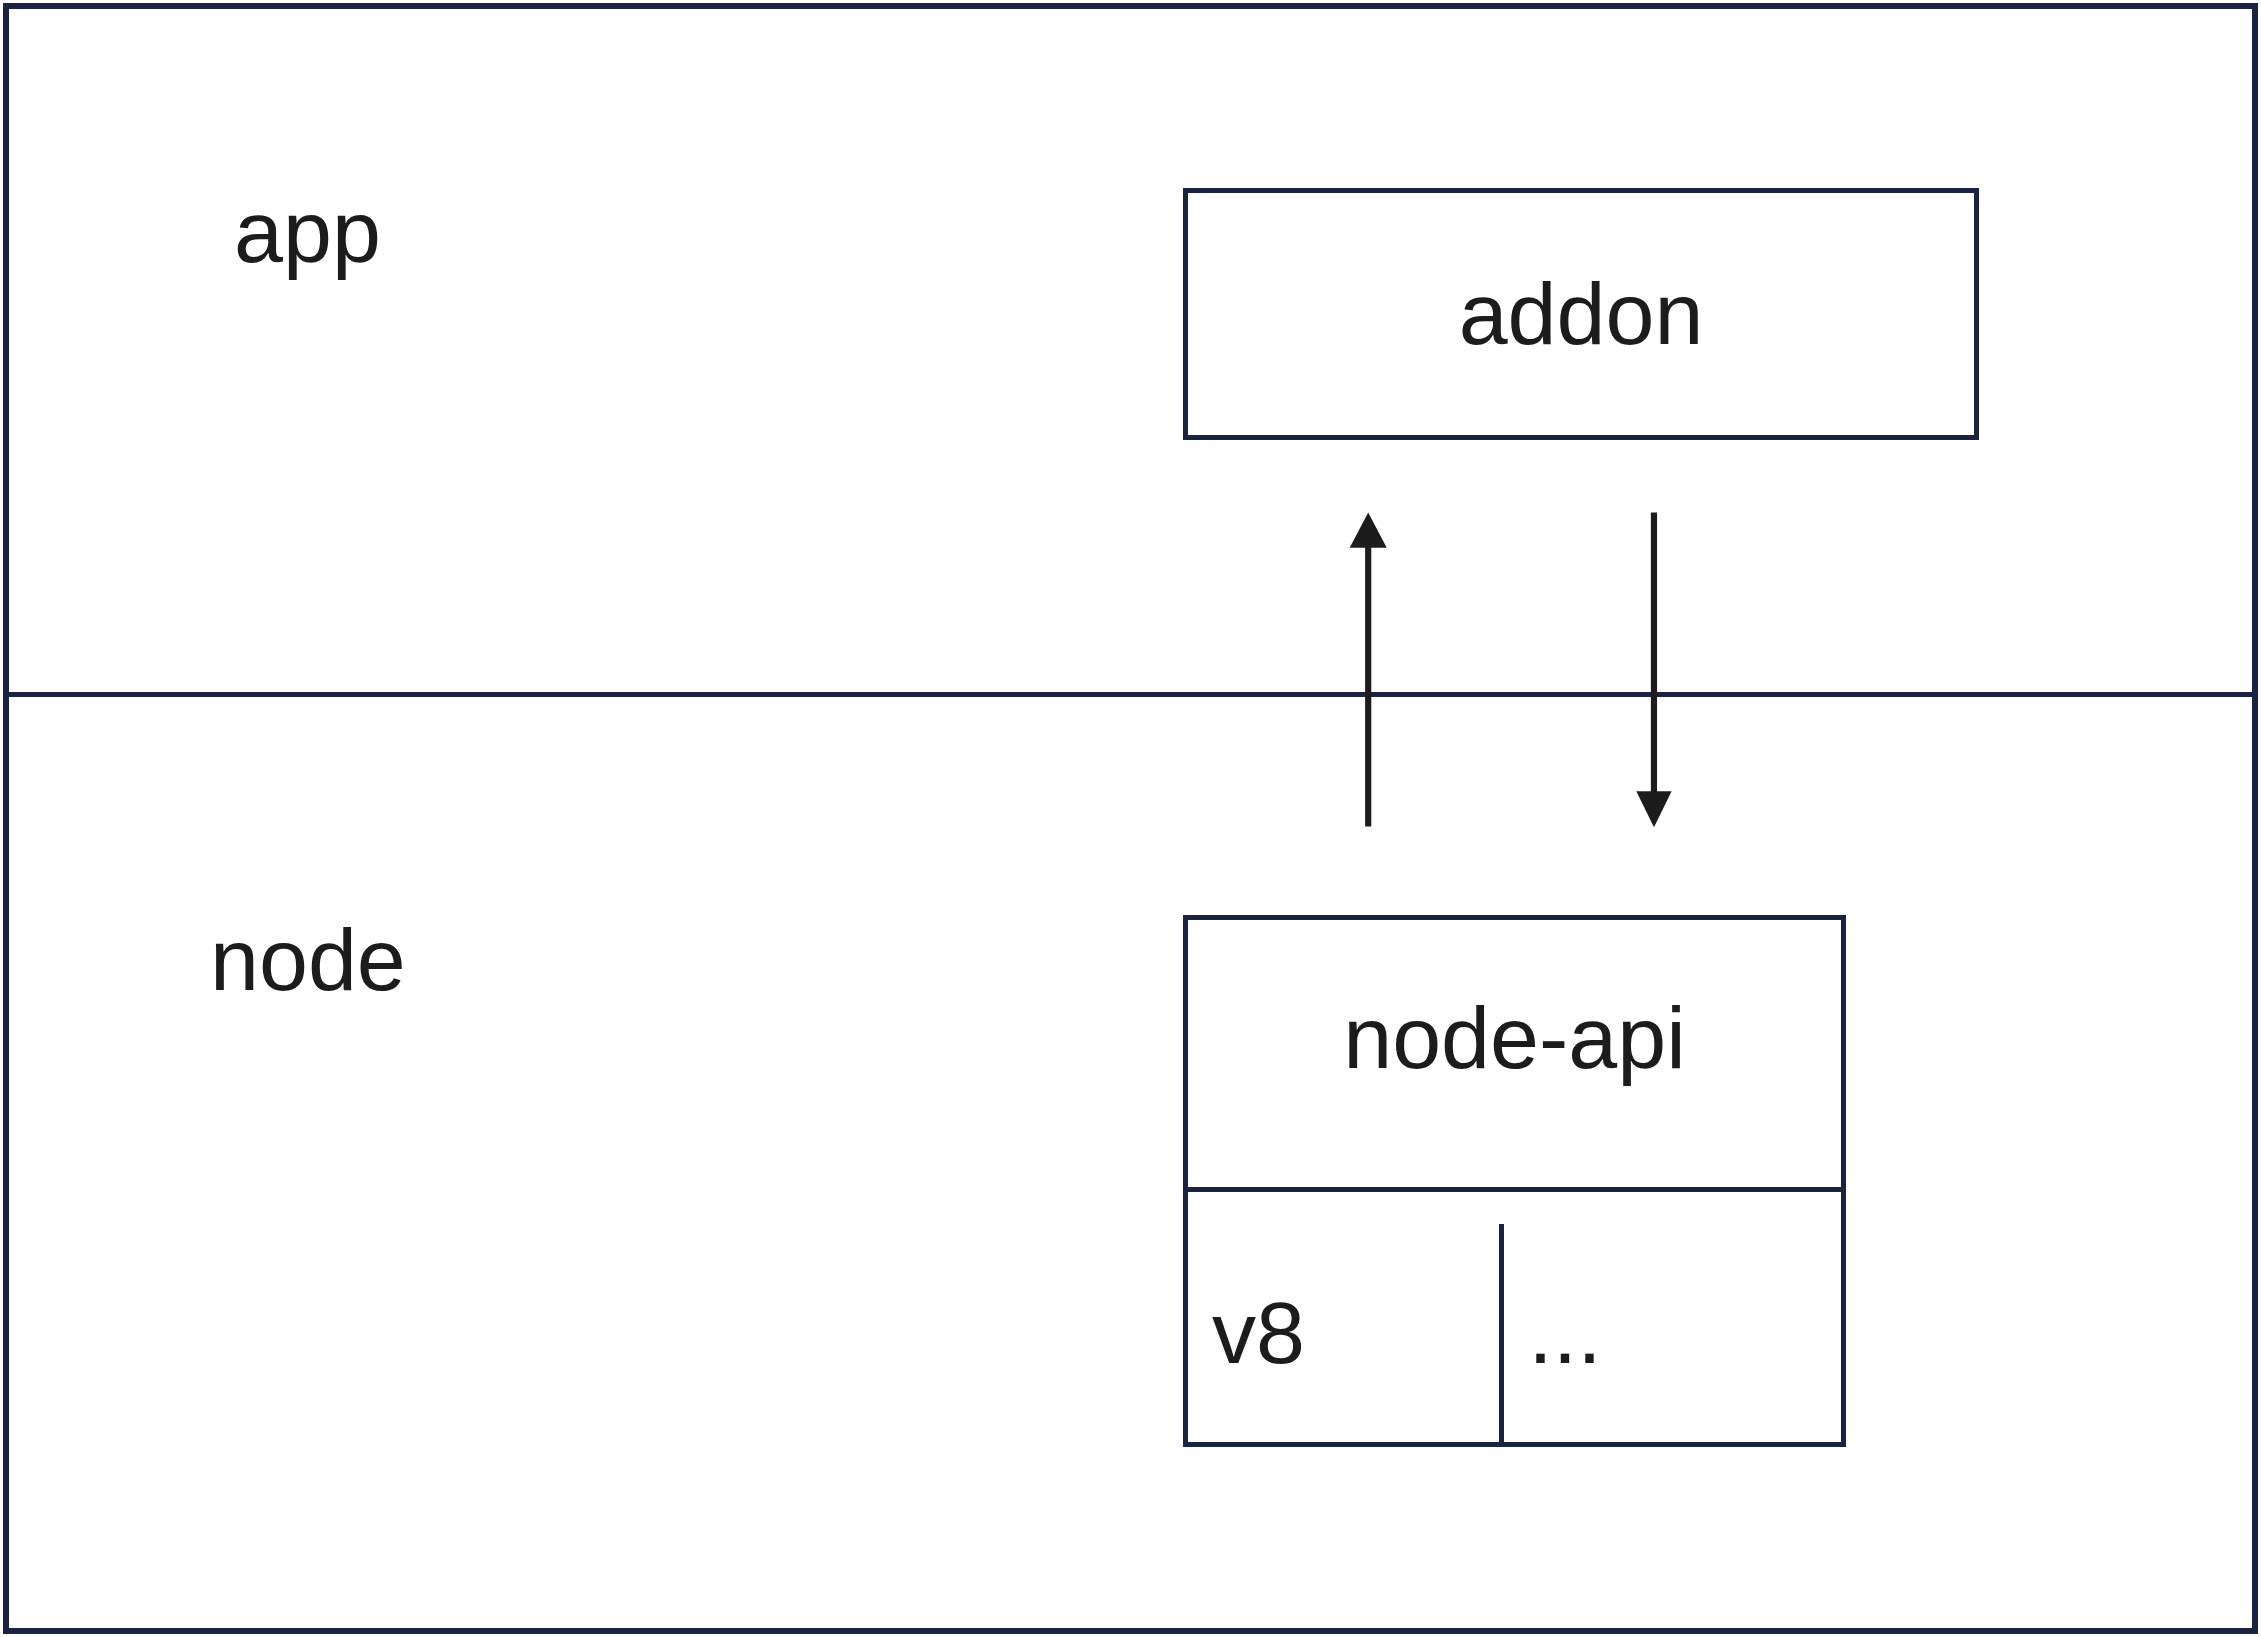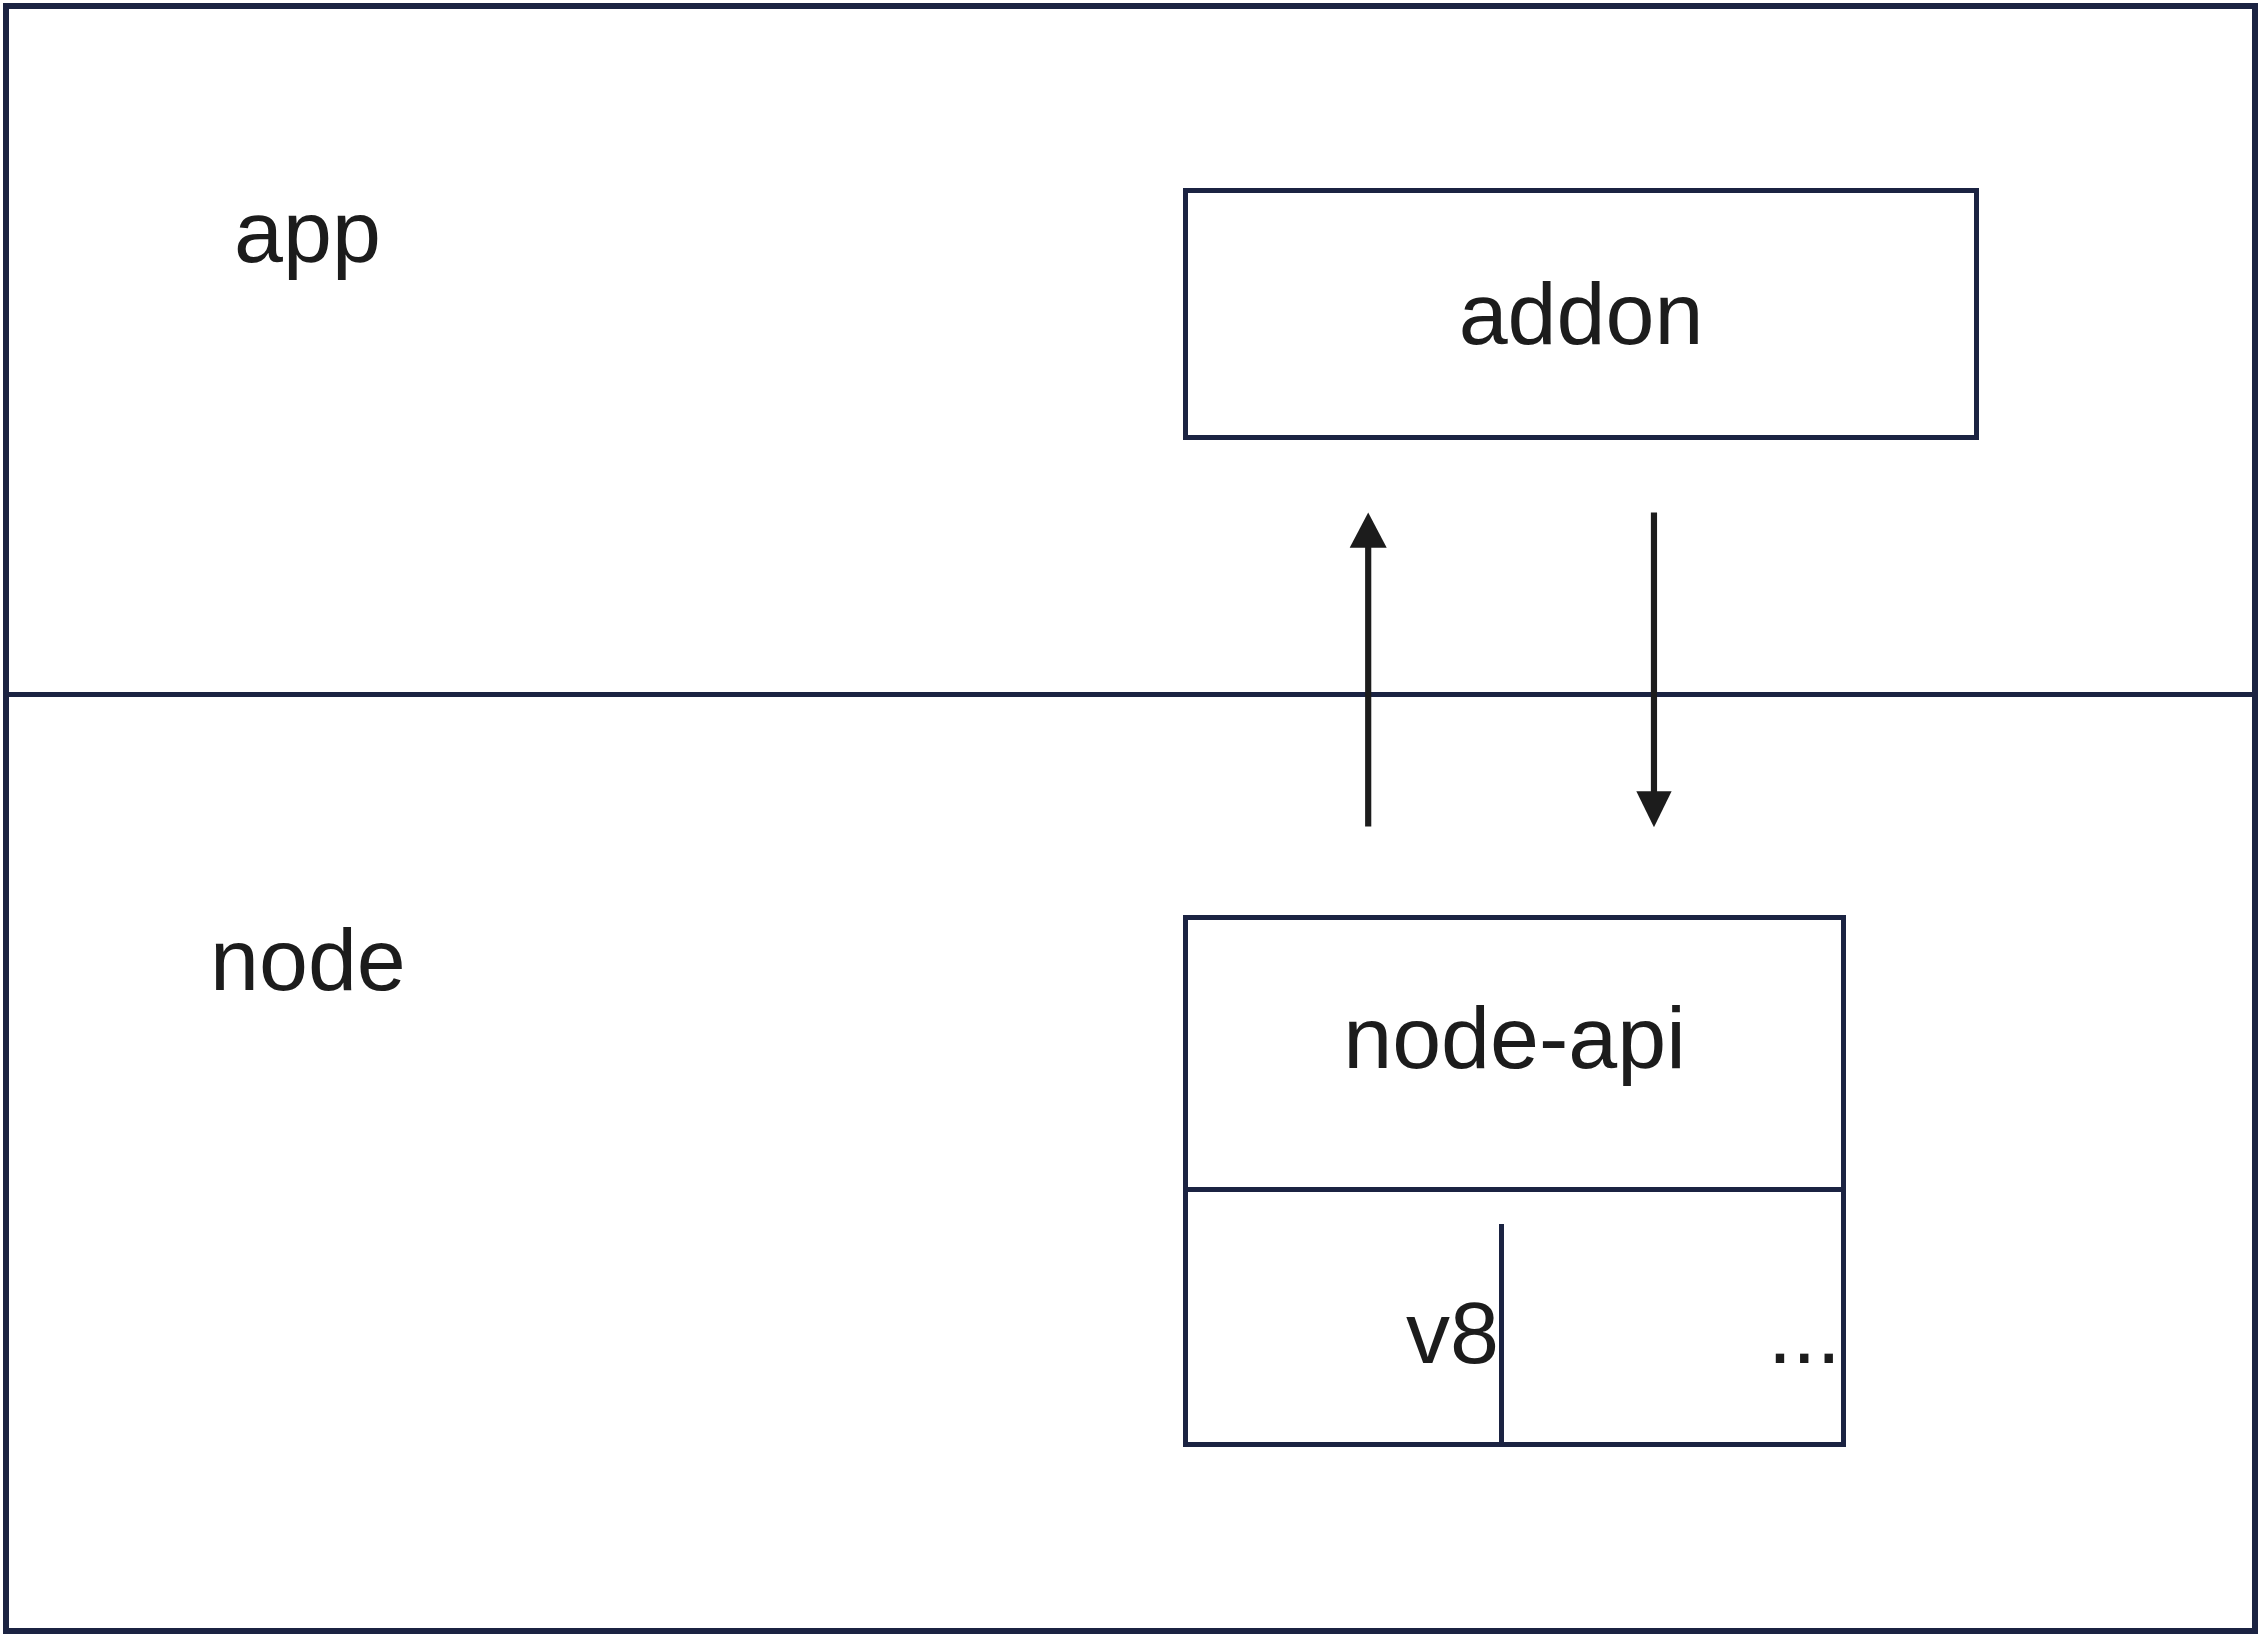--- a/index.html
+++ b/index.html
@@ -55,21 +55,21 @@
     grid-template-rows:235px 5.3px 1fr;
     gap:32px;
   }
   .napi-title{
     grid-row:1;display:flex;align-items:center;justify-content:center;
   }
   .napi-hdivider{grid-row:2;background:var(--frame-color);}
   .napi-bottom{
     grid-row:3;display:grid;grid-template-columns:311px 5.3px 1fr;
   }
-  .napi-cell{display:flex;align-items:center;justify-content:flex-end;margin-left:24px;}
+  .napi-cell{display:flex;align-items:center;justify-content:flex-start;margin-left:24px;}
   .napi-vdivider{background:var(--frame-color);}
 
   
   .arrows-svg{
     position:absolute;left:0;top:0;width:2261px;height:1637px;
     pointer-events:none;
   }
 </style>
 </head>
 <body>

